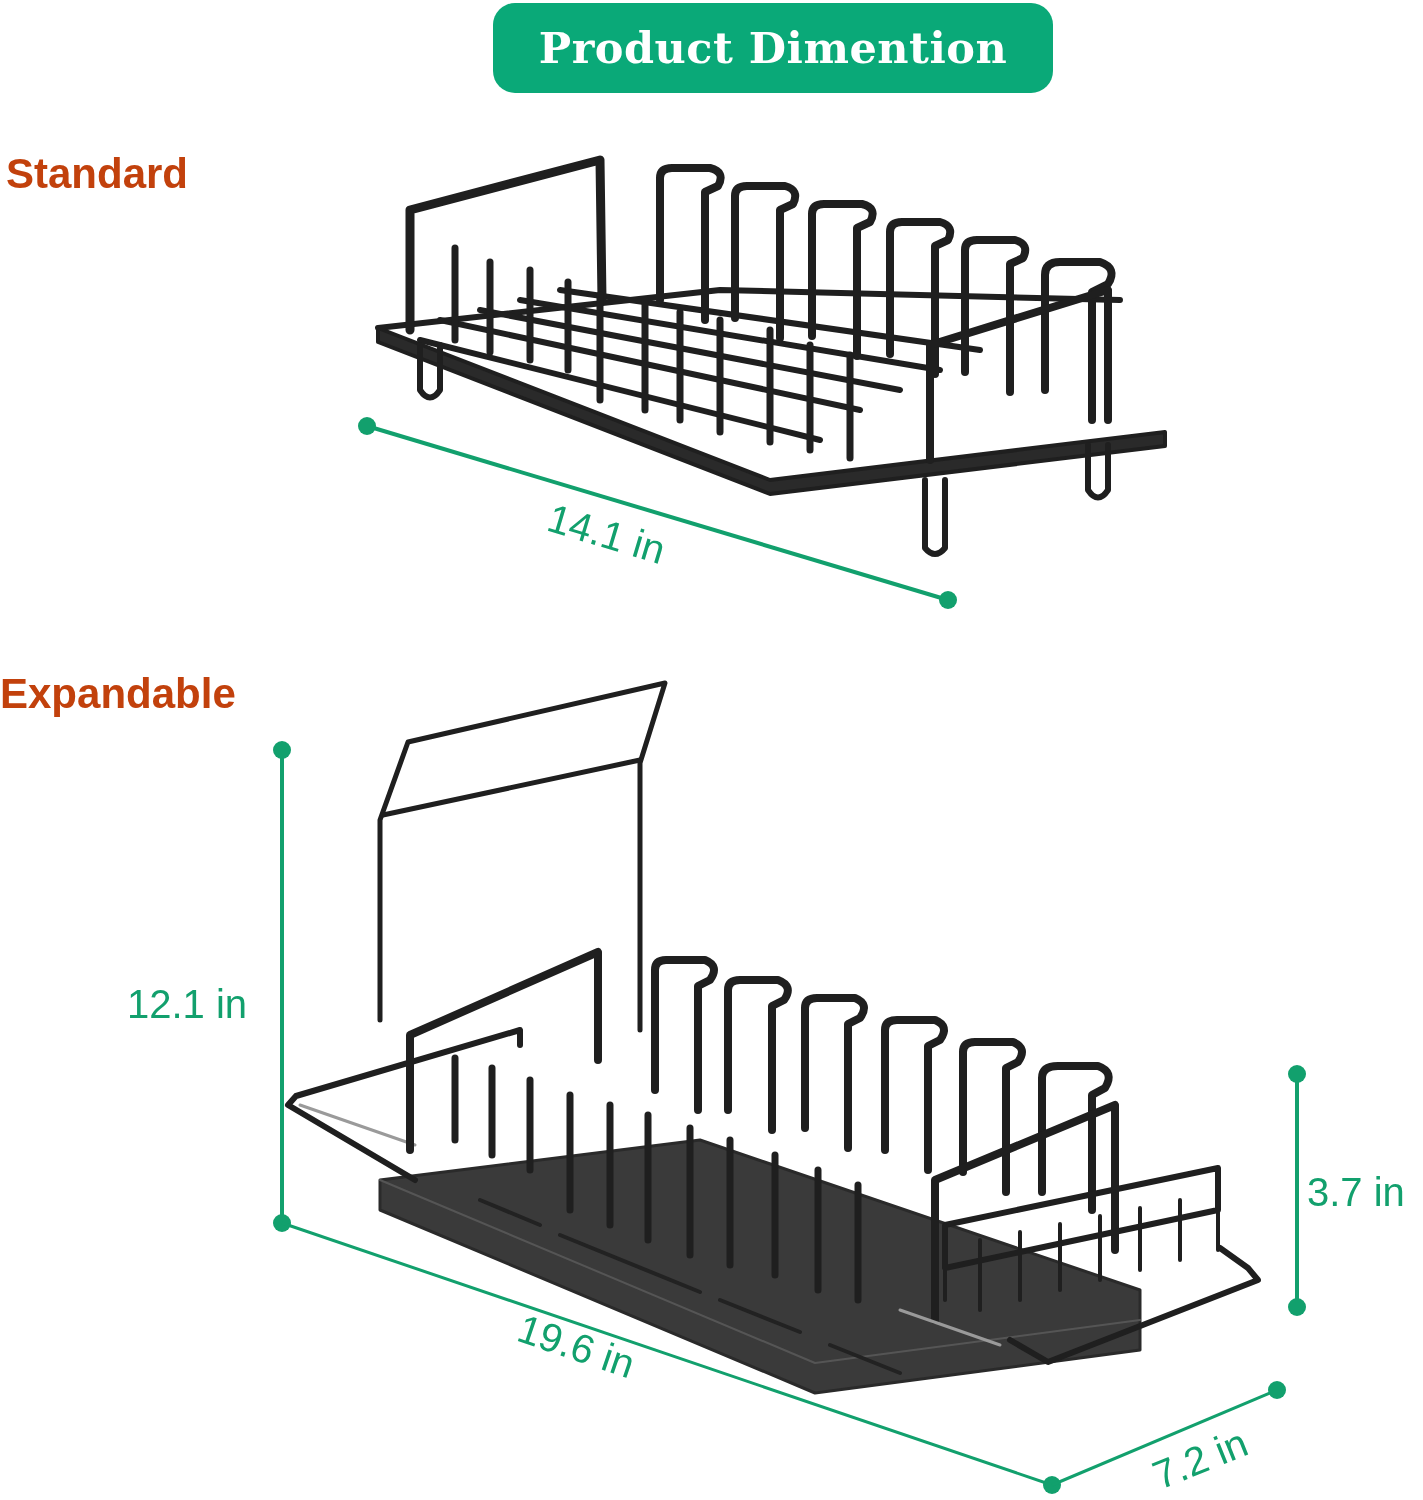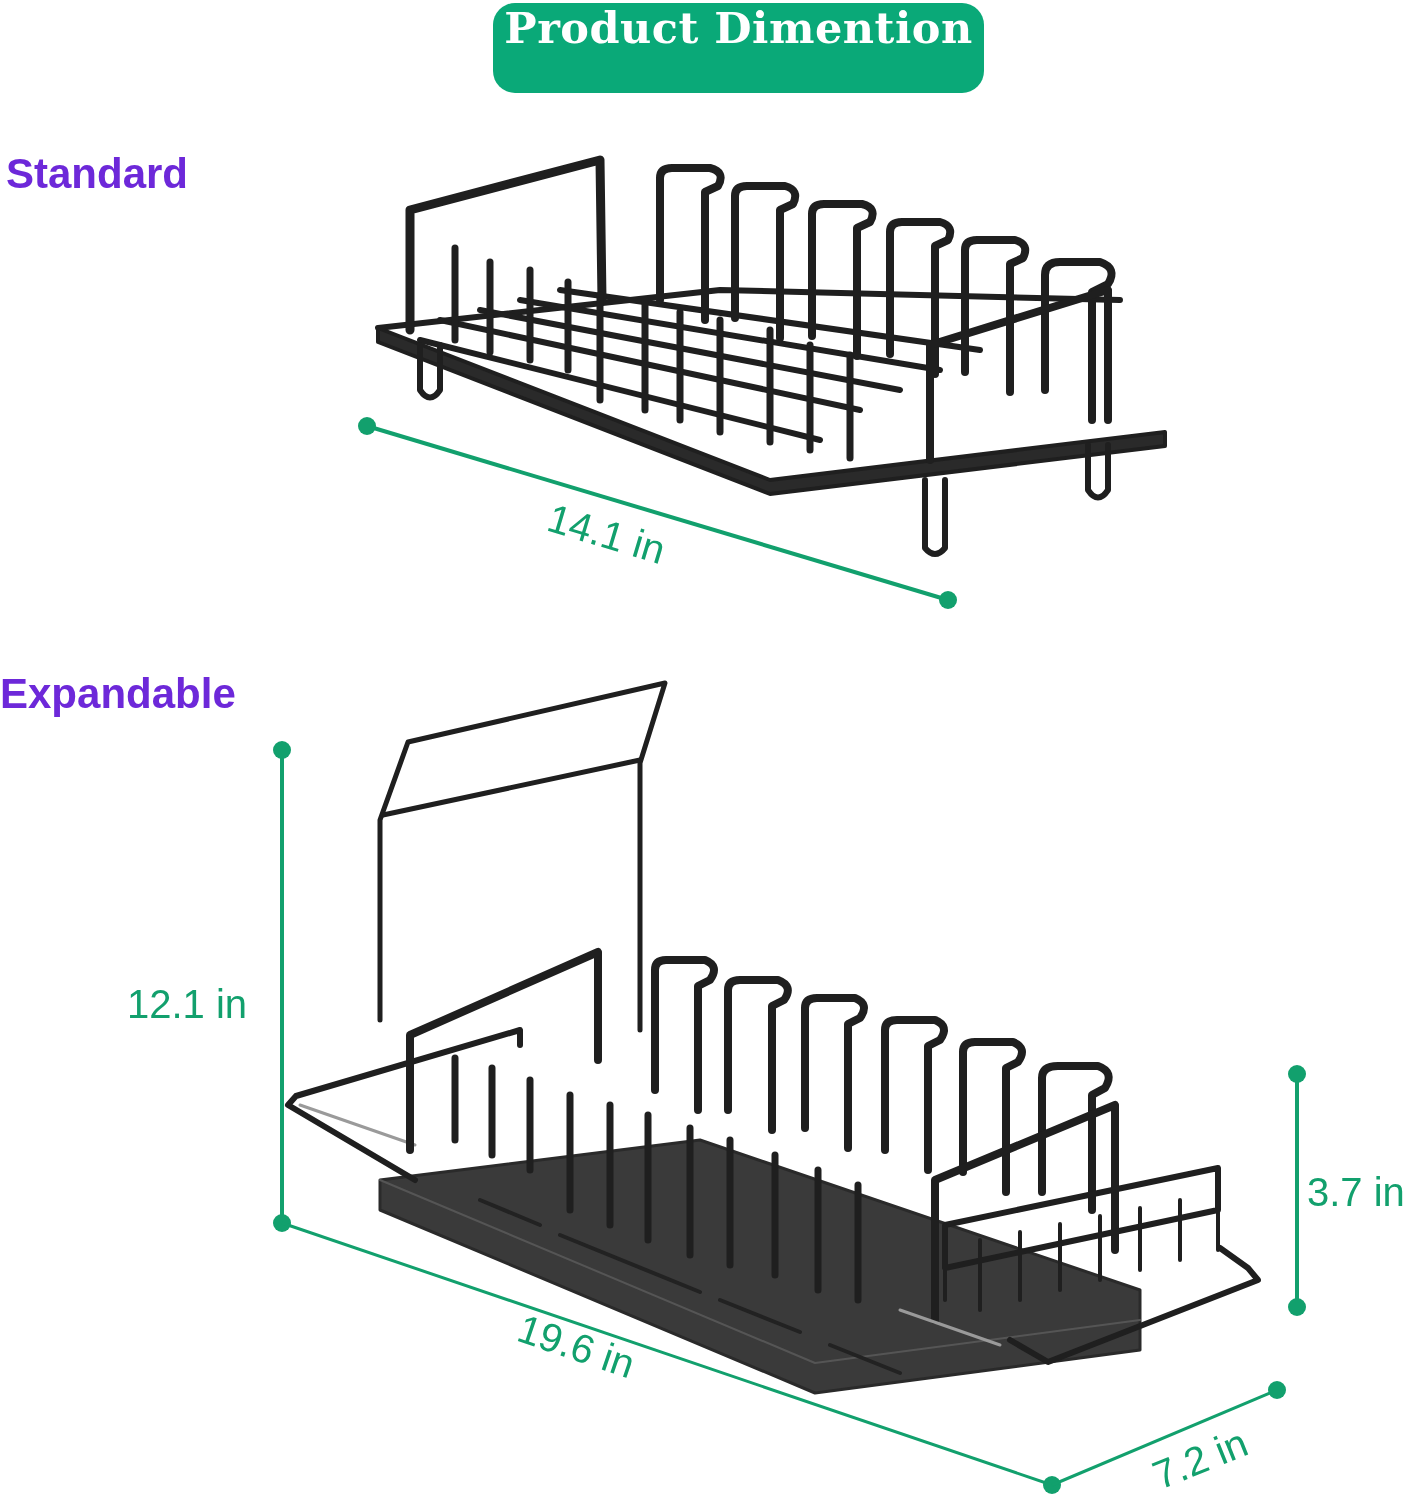--- a/index.html
+++ b/index.html
@@ -1,23 +1,23 @@
 <!DOCTYPE html>
 <html><head>
   <meta charset="utf-8">
   <style>
     html, body { margin: 0; padding: 0; background: #ffffff; }
     body { width: 1423px; height: 1500px; position: relative; overflow: hidden;
            font-family: "Liberation Sans", sans-serif; }
-    .title-pill { position: absolute; left: 493px; top: 3px; width: 491px; height: 90px;
-                  background: #0aa978; border-radius: 22px; display: flex; 
+    .title-pill { position: absolute; left: 493px; top: 3px; width: 560px; height: 90px;
+                  background: #0aa978; border-radius: 22px; display: flex; align-items: center;
                   justify-content: center; }
     .title-pill span { color: #ffffff; font-family: "DejaVu Serif", "Liberation Serif", serif;
                        font-weight: bold; font-size: 43px; letter-spacing: 0.5px; }
-    .section-label { position: absolute; color: #6d28d9; font-weight: bold; font-size: 42px;
+    .section-label { position: absolute; color: #c2410c; font-weight: bold; font-size: 42px;
                      font-family: "Liberation Sans", sans-serif; }
     #label-standard { left: 6px; top: 150px; }
     #label-expandable { left: 0px; top: 670px; text-align: right; }
     svg.overlay { position: absolute; left: 0; top: 0; }
     .dim-text { font-family: "Liberation Sans", sans-serif; font-size: 40px; fill: #12a06d; }
   </style>
 </head>
 <body>
 
 <div class="title-pill">

